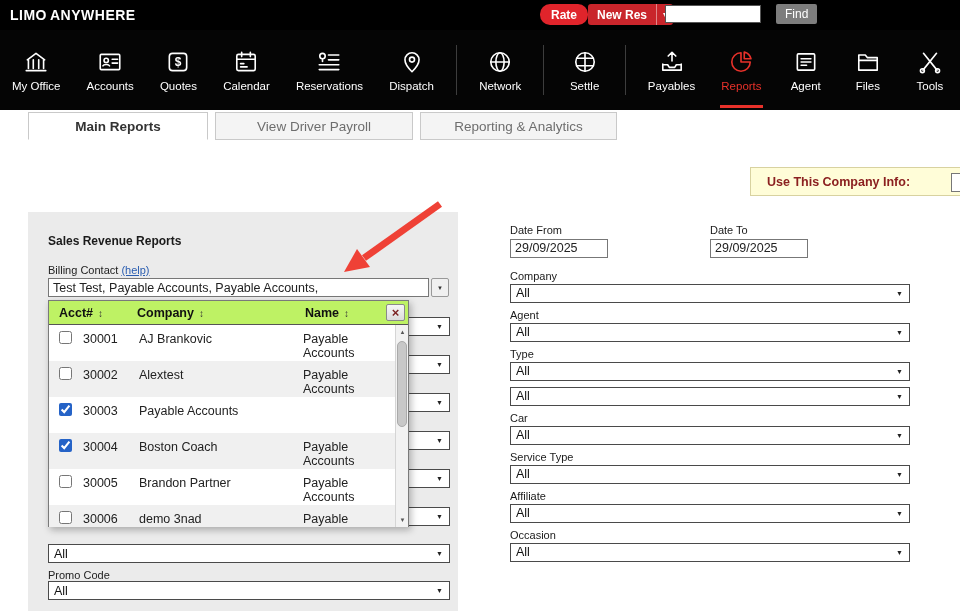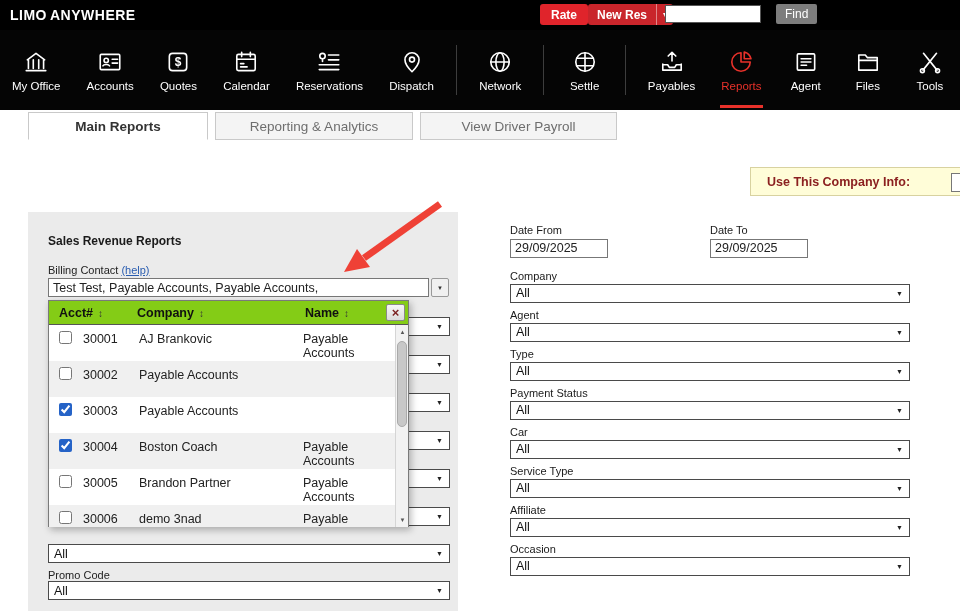--- a/index.html
+++ b/index.html
@@ -4,21 +4,21 @@
 <style>
   * { box-sizing: border-box; margin: 0; padding: 0; }
   html,body { width:960px; height:611px; overflow:hidden; background:#fff;
     font-family:"Liberation Sans", sans-serif; position:relative; }
 
   
   .topbar { position:absolute; left:0; top:0; width:960px; height:30px; background:#000; }
   .logo { position:absolute; left:10px; top:7px; color:#fff; font-size:14px; letter-spacing:.5px; }
   .logo b { font-weight:bold; } .logo span { font-weight:600; margin-left:3px; }
   .rate-btn { position:absolute; left:540px; top:4px; height:21px; padding:0 11px; background:#e0242b;
-    color:#fff; font-size:12px; font-weight:bold; border:none; border-radius:3px; cursor:pointer; }
+    color:#fff; font-size:12px; font-weight:bold; border:none; border-radius:10px; cursor:pointer; }
   .newres-btn { position:absolute; left:588px; top:4px; height:21px; display:flex; align-items:stretch;
     background:#c9252b; color:#fff; border-radius:3px; cursor:pointer; }
   .nr-label { padding:0 9px; font-size:12px; font-weight:bold; display:flex; align-items:center; }
   .nr-caret { border-left:1px solid rgba(255,255,255,.45); padding:0 6px; display:flex; align-items:center; font-size:8px; }
   .top-search { position:absolute; left:665px; top:5px; width:96px; height:18px; border:1px solid #555;
     background:#fff; font-size:12px; padding:0 3px; }
   .find-btn { position:absolute; left:776px; top:4px; height:20px; padding:0 9px; background:#7d7d7d;
     color:#fff; font-size:12px; border:none; border-radius:2px; cursor:pointer; }
 
   
@@ -62,21 +62,21 @@
   .ghost-select, .flat-select { position:absolute; left:20px; width:402px; height:19px; background:#fff;
     border:1px solid #4a4a4a; display:flex; align-items:center; justify-content:space-between;
     padding:0 6px 0 5px; font-size:12.5px; color:#111; cursor:pointer; }
   .caret { font-size:7px; color:#222; }
 
   .promo-label { position:absolute; left:20px; top:357px; font-size:11px; color:#222; }
 
   
   .picker { position:absolute; left:20px; top:88px; width:361px; height:227px; background:#fff;
     border:1px solid #7a7a7a; z-index:5; box-shadow:2px 3px 7px rgba(0,0,0,.28); }
-  .picker-header { display:flex; align-items:center; height:24px; background:#84cc16;
+  .picker-header { display:flex; align-items:center; height:24px; background:#bef264;
     border-bottom:1px solid #555; font-size:12.5px; font-weight:bold; color:#111; }
   .h-acct { width:88px; padding-left:10px; cursor:pointer; }
   .h-comp { width:168px; cursor:pointer; }
   .h-name { width:60px; cursor:pointer; }
   .sort { font-size:10px; font-weight:normal; margin-left:5px; color:#333; }
   .picker-close { margin-left:auto; margin-right:3px; width:19px; height:17px; display:flex; align-items:center;
     justify-content:center; background:linear-gradient(#f6f6f6,#dcdcdc); border:1px solid #8a8a8a;
     border-radius:2px; font-weight:bold; font-size:13px; color:#7a1f1f; cursor:pointer; }
   .picker-body { position:relative; height:202px; overflow:hidden; padding-right:13px; }
   .picker-row { display:flex; min-height:36px; font-size:12.5px; color:#222; cursor:pointer; }
@@ -250,22 +250,22 @@
           <circle cx="5" cy="20" r="1.8"></circle>
           <circle cx="19" cy="20" r="1.8"></circle>
         </svg>
       </span>
     <span class="nav-label">Tools</span>
   </div>
 </div>
 
 <div class="tabs">
   <div class="tab active">Main Reports</div>
+  <div class="tab">View Driver Payroll</div>
   <div class="tab">Reporting &amp; Analytics</div>
-  <div class="tab">View Driver Payroll</div>
 </div>
 
 <div class="banner">
   <span class="banner-label">Use This Company Info:</span>
   <span class="banner-cut-control"></span>
 </div>
 
 <div class="panel">
   <div class="panel-title">Sales Revenue Reports</div>
   <div class="bc-label">
@@ -324,20 +324,21 @@
         <div class="picker-row">
           <span class="cell-check"><input type="checkbox" style=""></span>
           <span class="cell-acct">30001</span>
           <span class="cell-comp">AJ Brankovic</span>
           <span class="cell-name">Payable Accounts</span>
         </div>
 
         <div class="picker-row">
           <span class="cell-check"><input type="checkbox" style=""></span>
           <span class="cell-acct">30002</span>
+          <span class="cell-comp">Alextest</span>
           <span class="cell-name">Payable Accounts</span>
         </div>
 
         <div class="picker-row">
           <span class="cell-check"><input type="checkbox" checked="" style=""></span>
           <span class="cell-acct">30003</span>
           <span class="cell-name">Payable Accounts</span>
         </div>
 
         <div class="picker-row">
@@ -397,21 +398,20 @@
       </div>
   </div>
   <div class="fgroup">
     <label class="flabel">Type</label>
     <div class="sel">
         <span>All</span>
         <span class="caret">▼</span>
       </div>
   </div>
   <div class="fgroup">
-    <label class="flabel">Payment Status</label>
     <div class="sel">
         <span>All</span>
         <span class="caret">▼</span>
       </div>
   </div>
   <div class="fgroup">
     <label class="flabel">Car</label>
     <div class="sel">
         <span>All</span>
         <span class="caret">▼</span>

